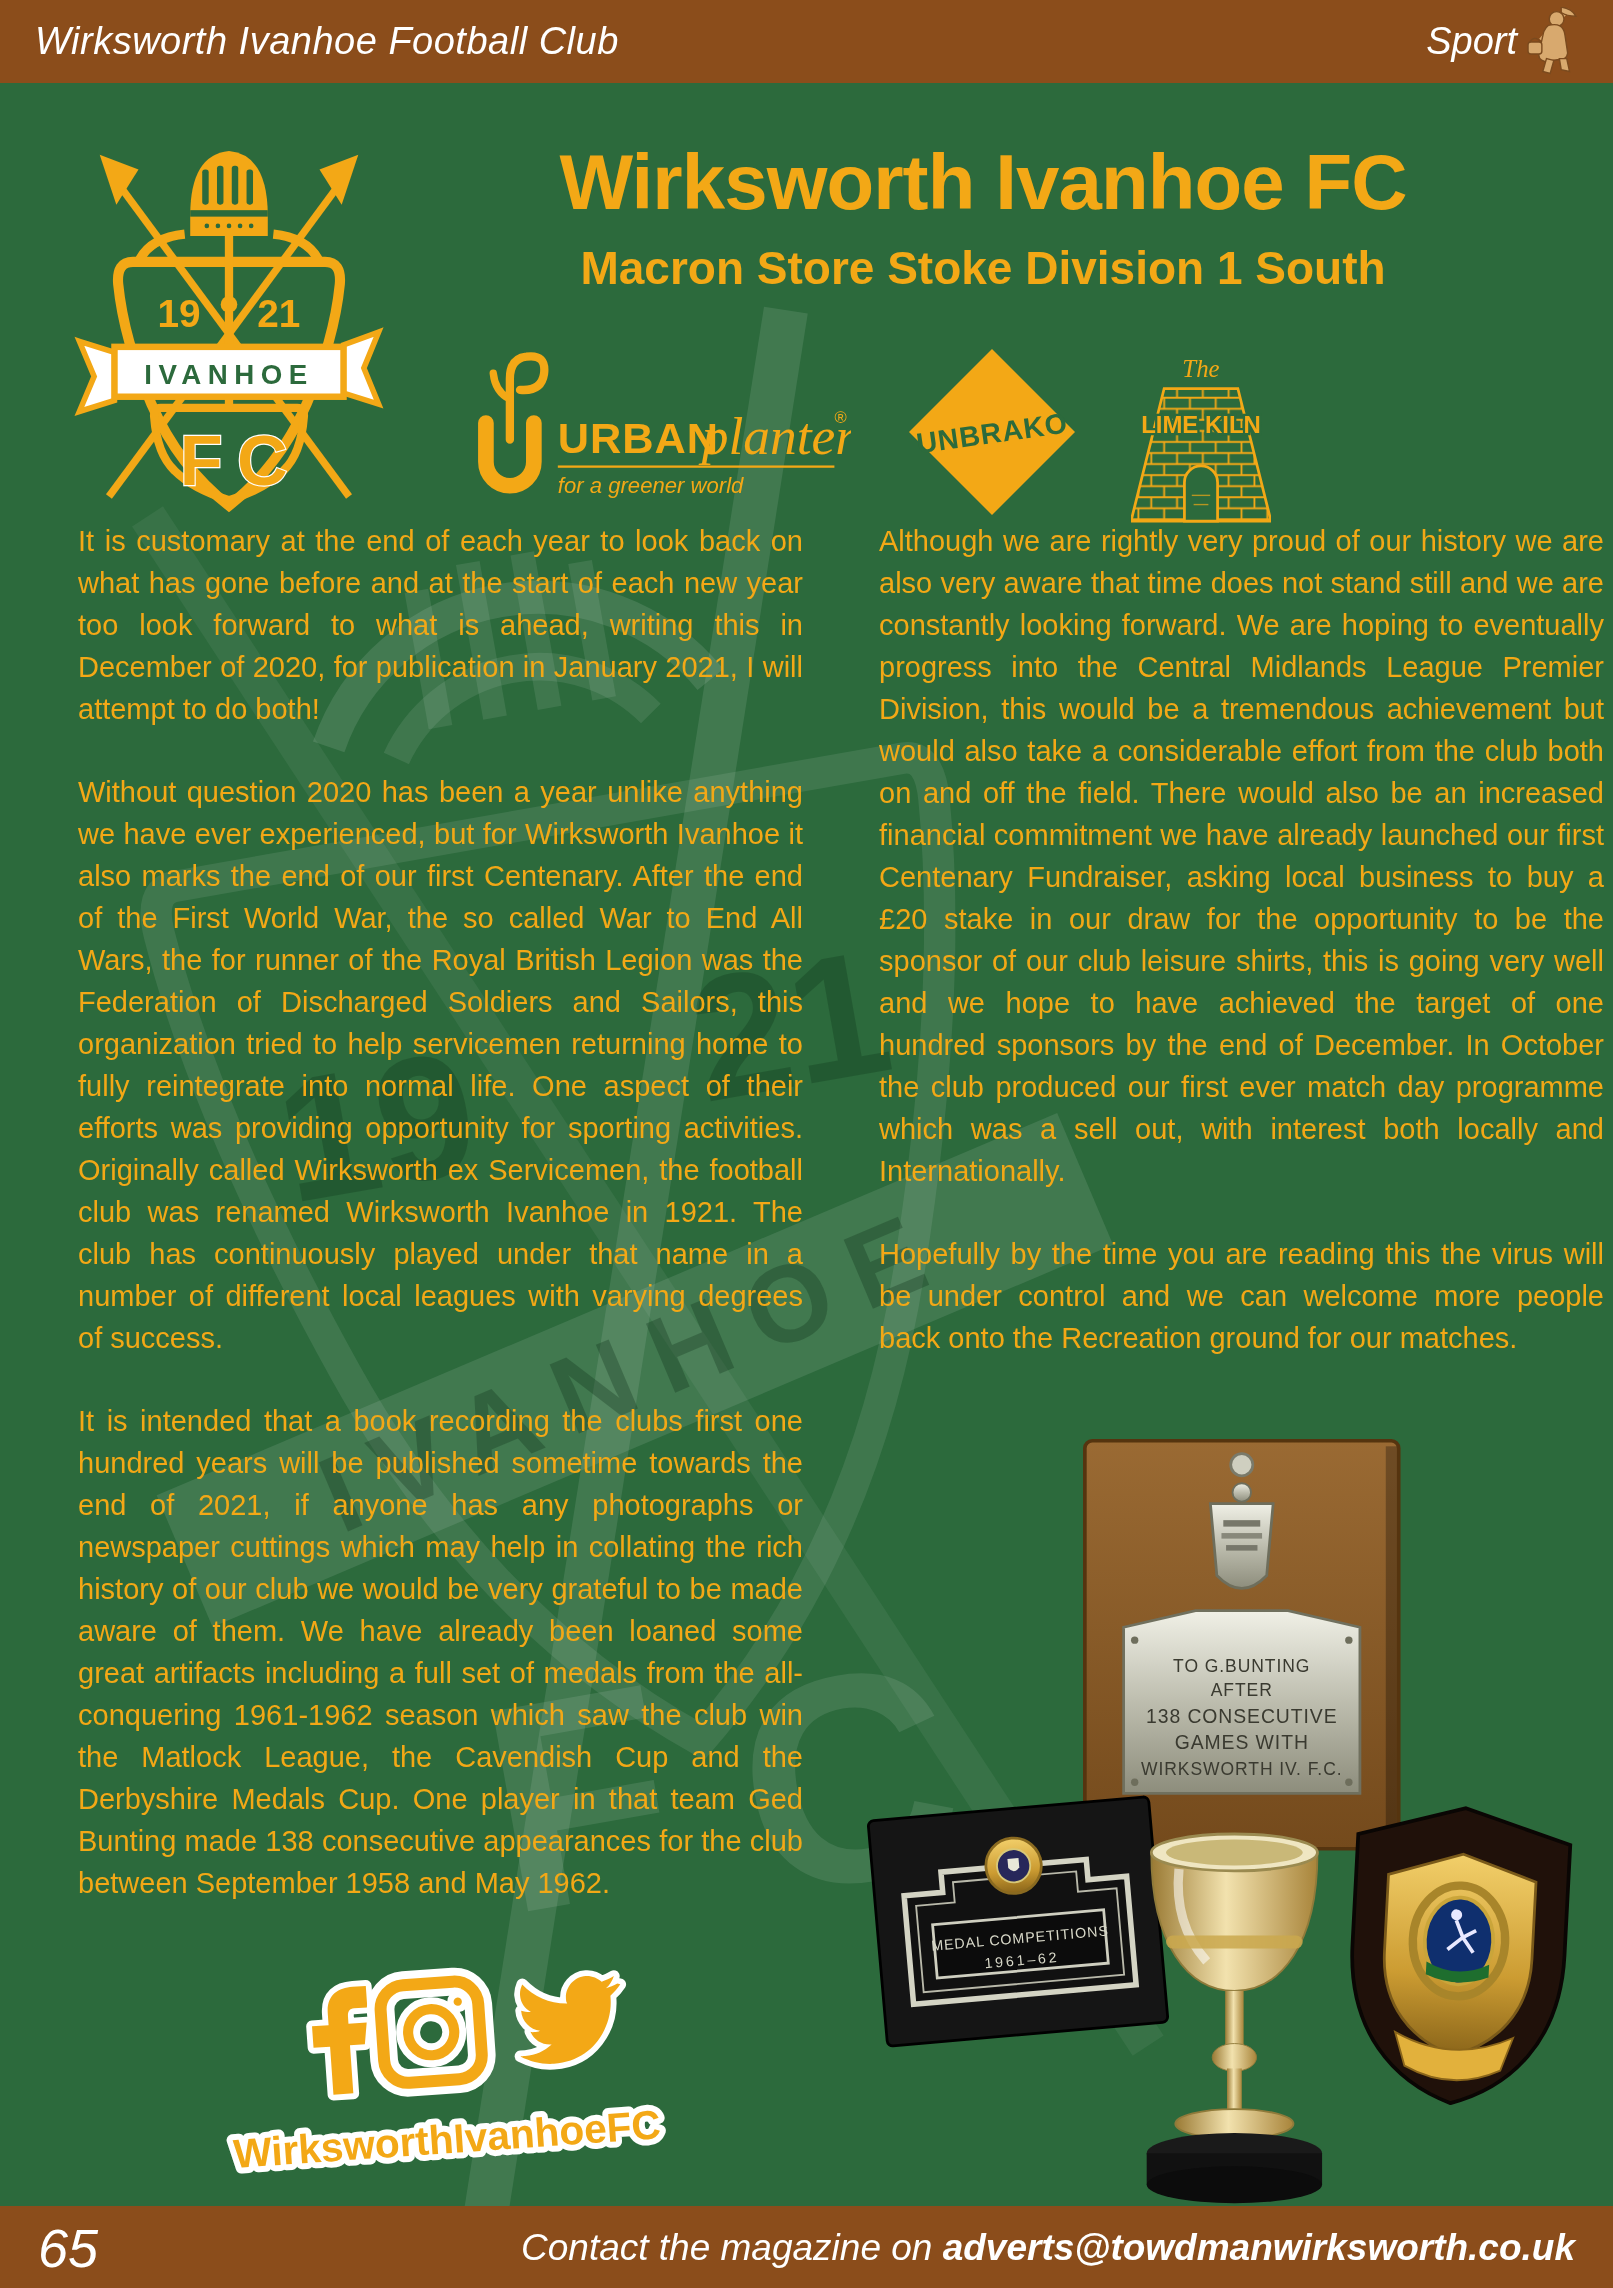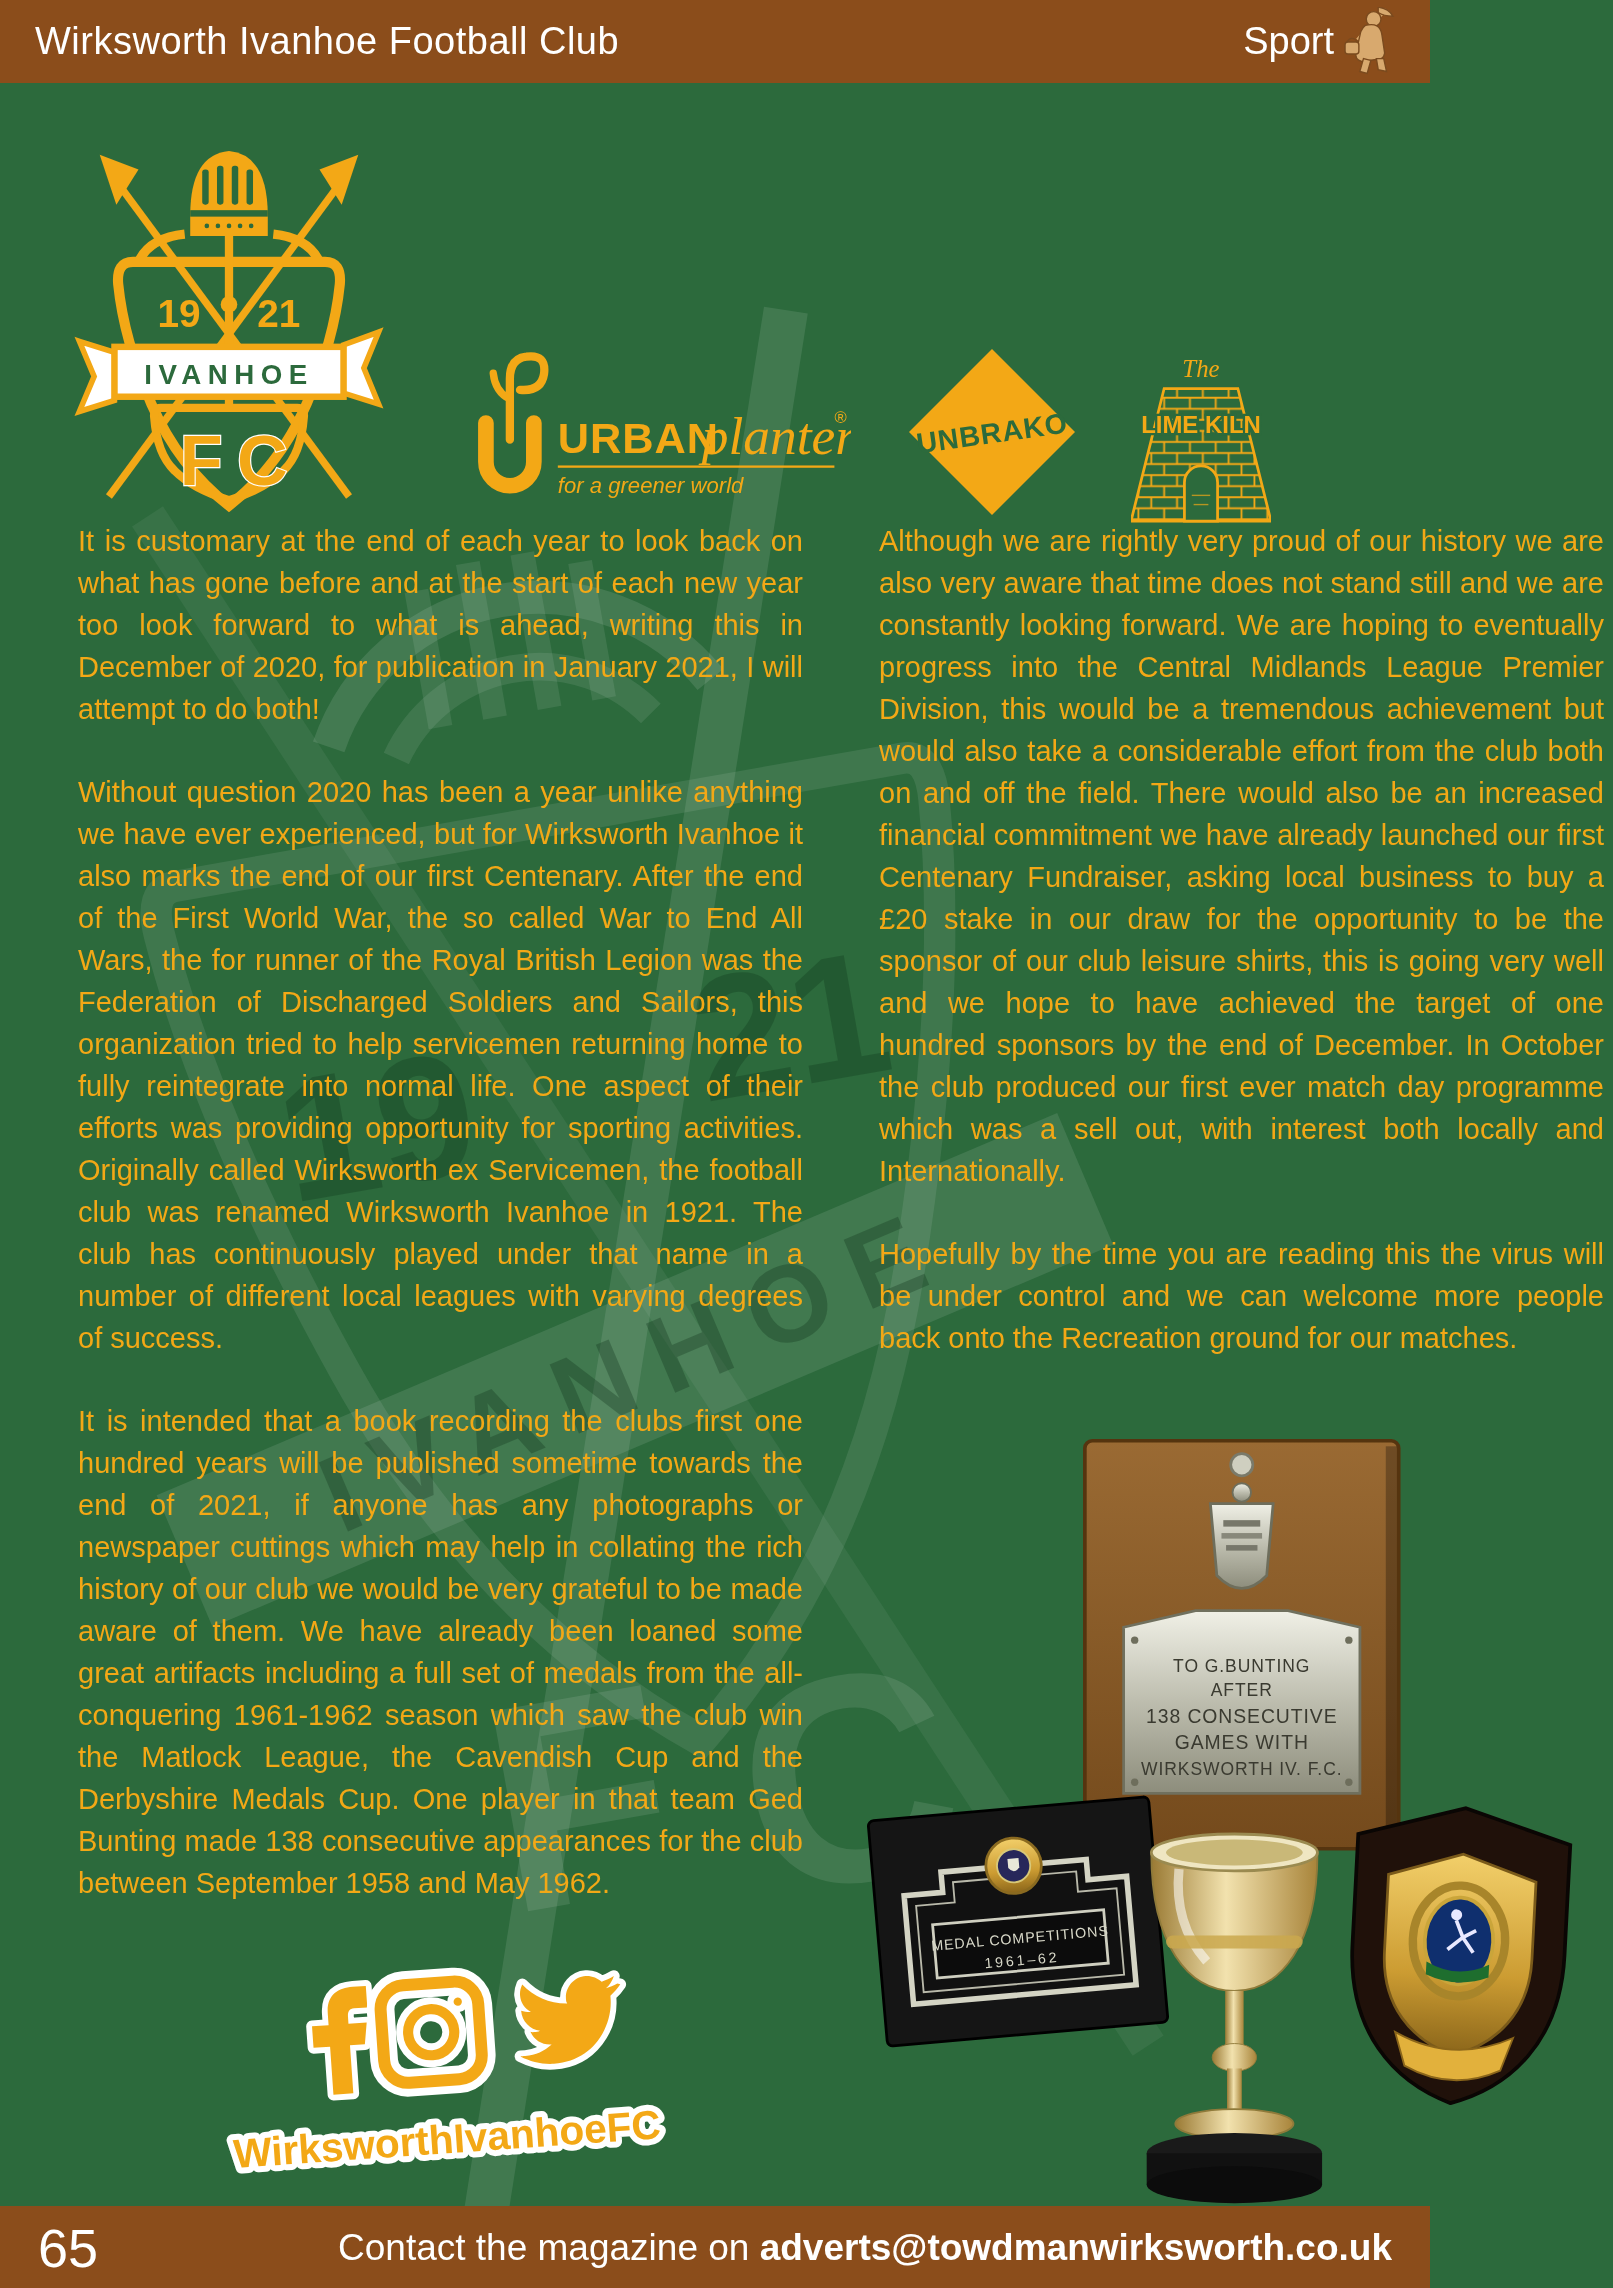--- a/index.html
+++ b/index.html
@@ -1,22 +1,22 @@
 <!DOCTYPE html>
 <html style="font-size:14.8px"><head>
 <meta charset="utf-8">
 <style>
   html,body{margin:0;padding:0;background:#444;}
   .page{position:relative;width:1613px;height:2289px;background:#2C6A3C;overflow:hidden;
         font-family:"Liberation Sans",sans-serif;}
   .abs{position:absolute;}
 
   
-  .bar{position:absolute;left:0;width:1430px;height:83px;background:#8B4D1B;color:#fff;
-       display:flex;align-items:center;}
+  .bar{position:absolute;left:0;width:1613px;height:83px;background:#8B4D1B;color:#fff;
+       display:flex;align-items:center;font-style:italic;}
   .bar.top{top:0;justify-content:space-between;padding:0 35px;box-sizing:border-box;}
   .bar.bottom{bottom:0;justify-content:space-between;padding:0 38px;box-sizing:border-box;}
   .bar .h-left{font-size:38px;letter-spacing:0.5px;}
   .bar .h-right{display:flex;align-items:center;gap:9px;font-size:38px;}
   .pagenum{font-size:54px;}
   .contact{font-size:37px;}
   .contact b{font-weight:bold;text-align:center;}
 
   
   .masthead{position:absolute;left:397px;top:137px;width:1172px;text-align:center;color:#F3A816;}
@@ -109,20 +109,24 @@
       <polygon points="8,232 46,244 46,296 8,308 24,270" fill="#fff" stroke="#F3A816" stroke-width="6"></polygon>
       <polygon points="332,222 294,236 294,288 332,300 316,261" fill="#fff" stroke="#F3A816" stroke-width="6"></polygon>
       <rect x="46" y="238" width="248" height="54" fill="#fff" stroke="#F3A816" stroke-width="7"></rect>
       <text x="170" y="278" font-size="30" font-weight="bold" text-anchor="middle" fill="#2C6A3C" letter-spacing="7">IVANHOE</text>
       <path d="M96,304 h148 q8,0 7,10 q-3,40 -22,58 q-20,20 -59,32 q-39,-12 -59,-32 q-19,-18 -22,-58 q-1,-10 7,-10 z" stroke="#F3A816" stroke-width="9" fill="none"></path>
       <text x="140" y="388" font-size="76" font-weight="bold" text-anchor="middle" fill="#F3A816" stroke="#fff" stroke-width="2.5" paint-order="stroke">F</text>
       <text x="206" y="388" font-size="76" font-weight="bold" text-anchor="middle" fill="#F3A816" stroke="#fff" stroke-width="2.5" paint-order="stroke">C</text>
     </g>
   </svg>
 
+  <div class="masthead">
+    <h1>Wirksworth Ivanhoe FC</h1>
+    <h2>Macron Store Stoke Division 1 South</h2>
+  </div>
 
   <div class="sponsor" style="left:473px;top:351px;">
     <svg width="378" height="157" viewBox="0 0 410 170">
       <g stroke="#F3A816" fill="none" stroke-linecap="round">
         <path d="M14,78 v42 a26,26 0 0 0 52,0 v-42" stroke-width="17"></path>
         <path d="M40,96 V30 q0,-22 18,-24 q22,-3 19,19 q-3,19 -26,17" stroke-width="9"></path>
         <path d="M40,52 q-16,-8 -18,-28" stroke-width="8"></path>
       </g>
       <text x="92" y="110" font-size="47" font-weight="bold" fill="#F3A816" letter-spacing="1">URBAN</text>
       <text x="248" y="112" font-size="58" font-style="italic" fill="#F3A816" class="serif">planters</text>

